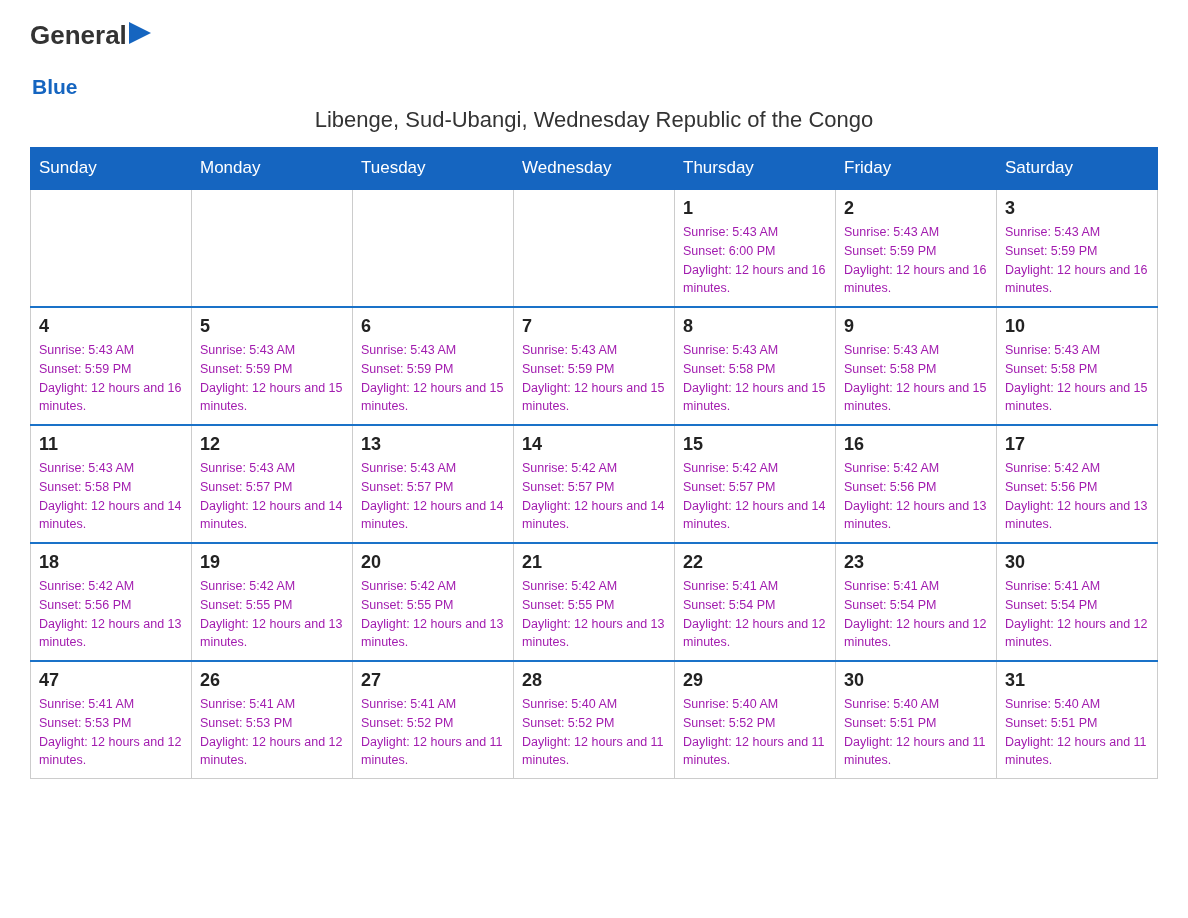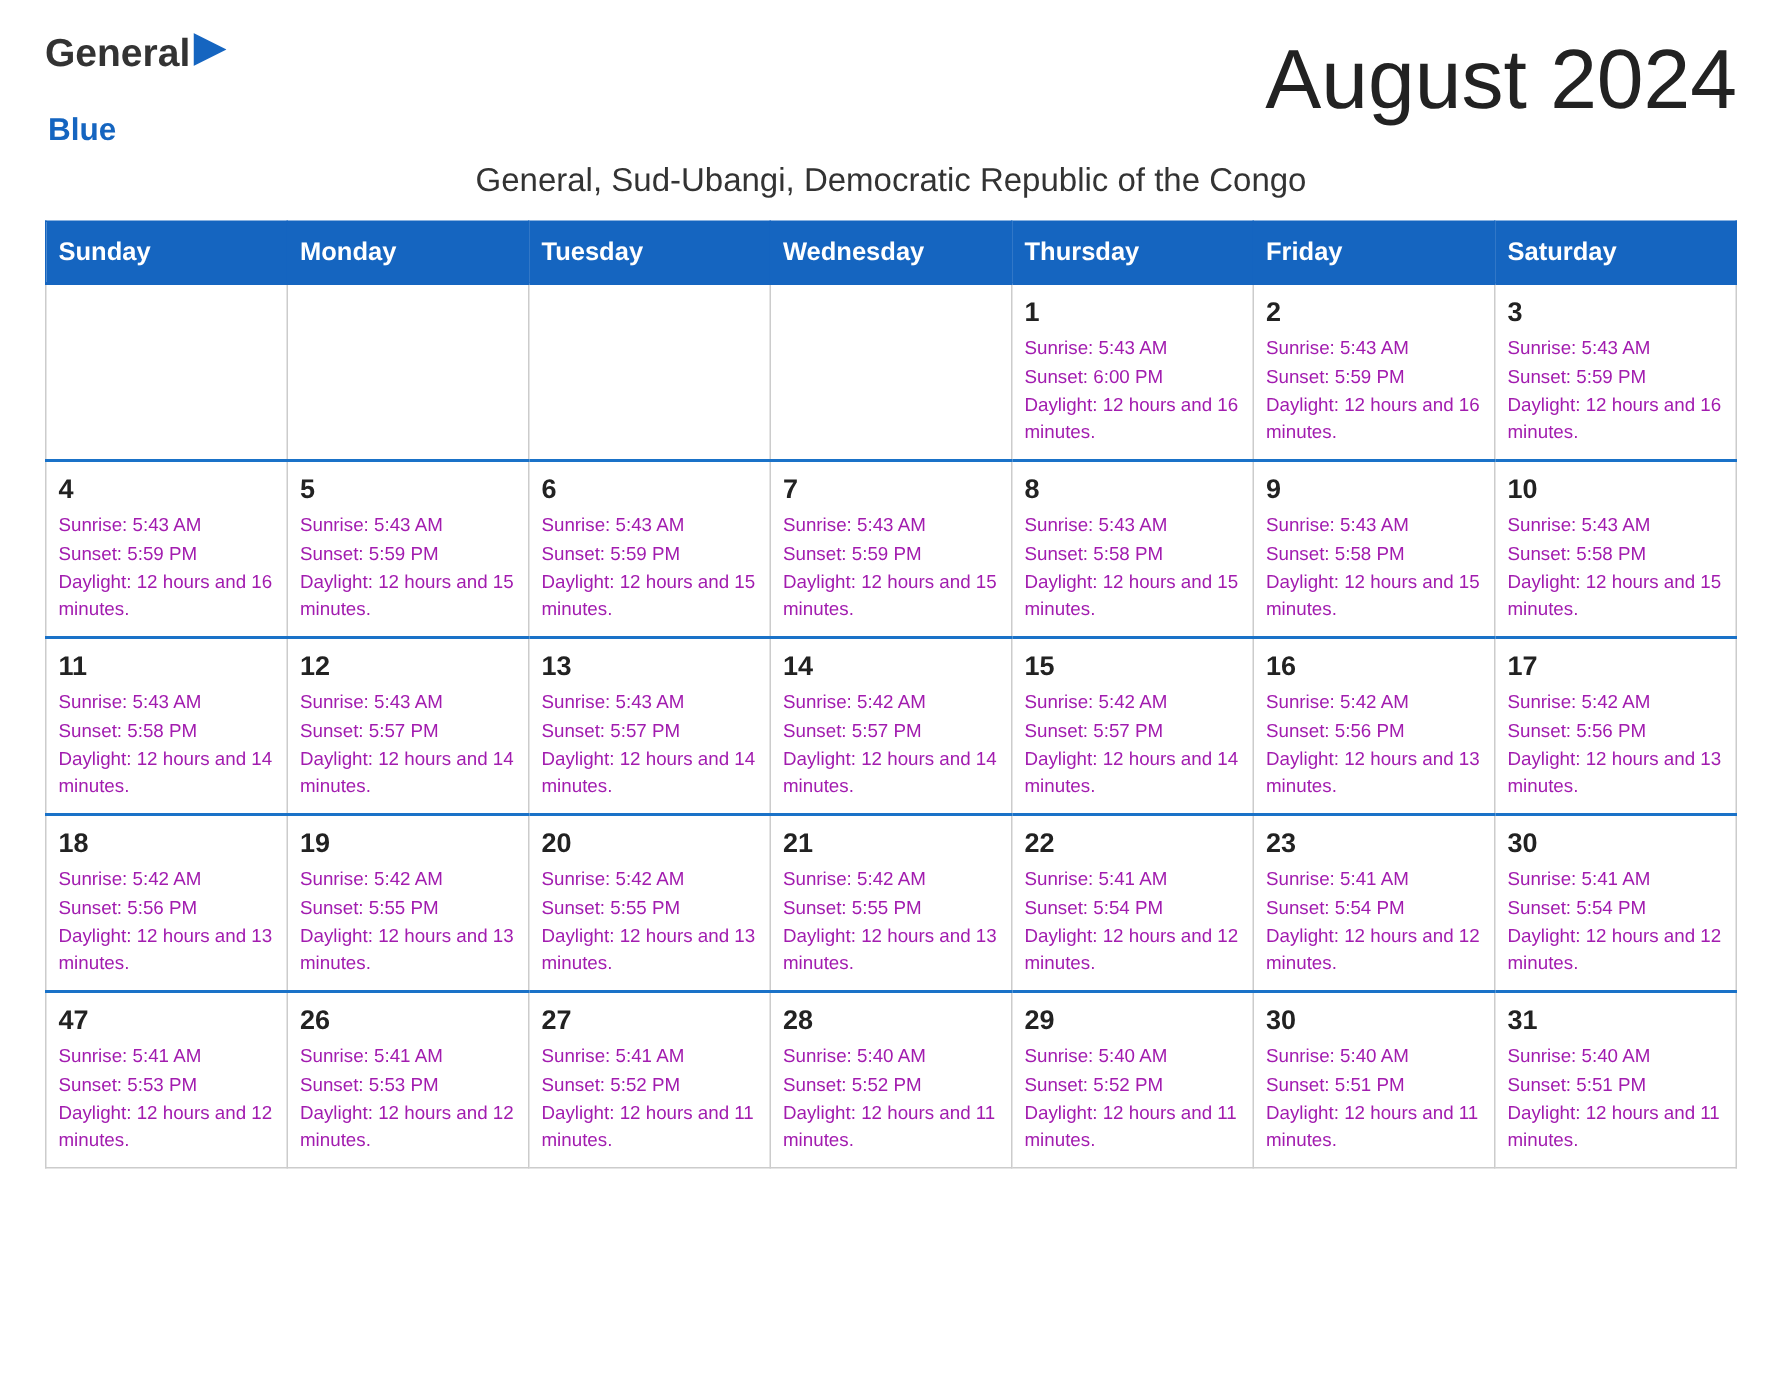--- a/index.html
+++ b/index.html
@@ -53,21 +53,21 @@
     .calendar {
       width: 100%;
       border-collapse: collapse;
       table-layout: fixed;
     }
     .calendar th {
       background-color: #1565c0;
       color: #fff;
       padding: 10px 8px;
       font-size: 17px;
-      font-weight: bold;
+      font-weight: normal;
       text-align: left;
       border: 1px solid #1565c0;
     }
     .calendar td {
       border: 1px solid #ccc;
       vertical-align: top;
       padding: 8px;
       min-height: 110px;
       height: 110px;
     }
@@ -98,24 +98,23 @@
 <div class="header-top">
   <div class="logo-wrapper">
     <div class="logo-line1">
       <span class="logo-text-general">General</span>
       <svg width="22" height="22" viewBox="0 0 22 22" style="margin-left:2px;margin-top:-6px;">
         <polygon points="0,0 22,11 0,22" fill="#1565c0"></polygon>
       </svg>
     </div>
     <div class="logo-line2">Blue</div>
   </div>
-  <div class="month-title">August 2024</div>
 </div>
 
-<div class="location-title">General, Sud-Ubangi, Democratic Republic of the Congo</div>
+<div class="location-title">Libenge, Sud-Ubangi, Wednesday Republic of the Congo</div>
 
 <table class="calendar">
   <thead>
     <tr id="weekday-header">
     <th>Sunday</th>
         <th>Monday</th>
         <th>Tuesday</th>
         <th>Wednesday</th>
         <th>Thursday</th>
         <th>Friday</th>

